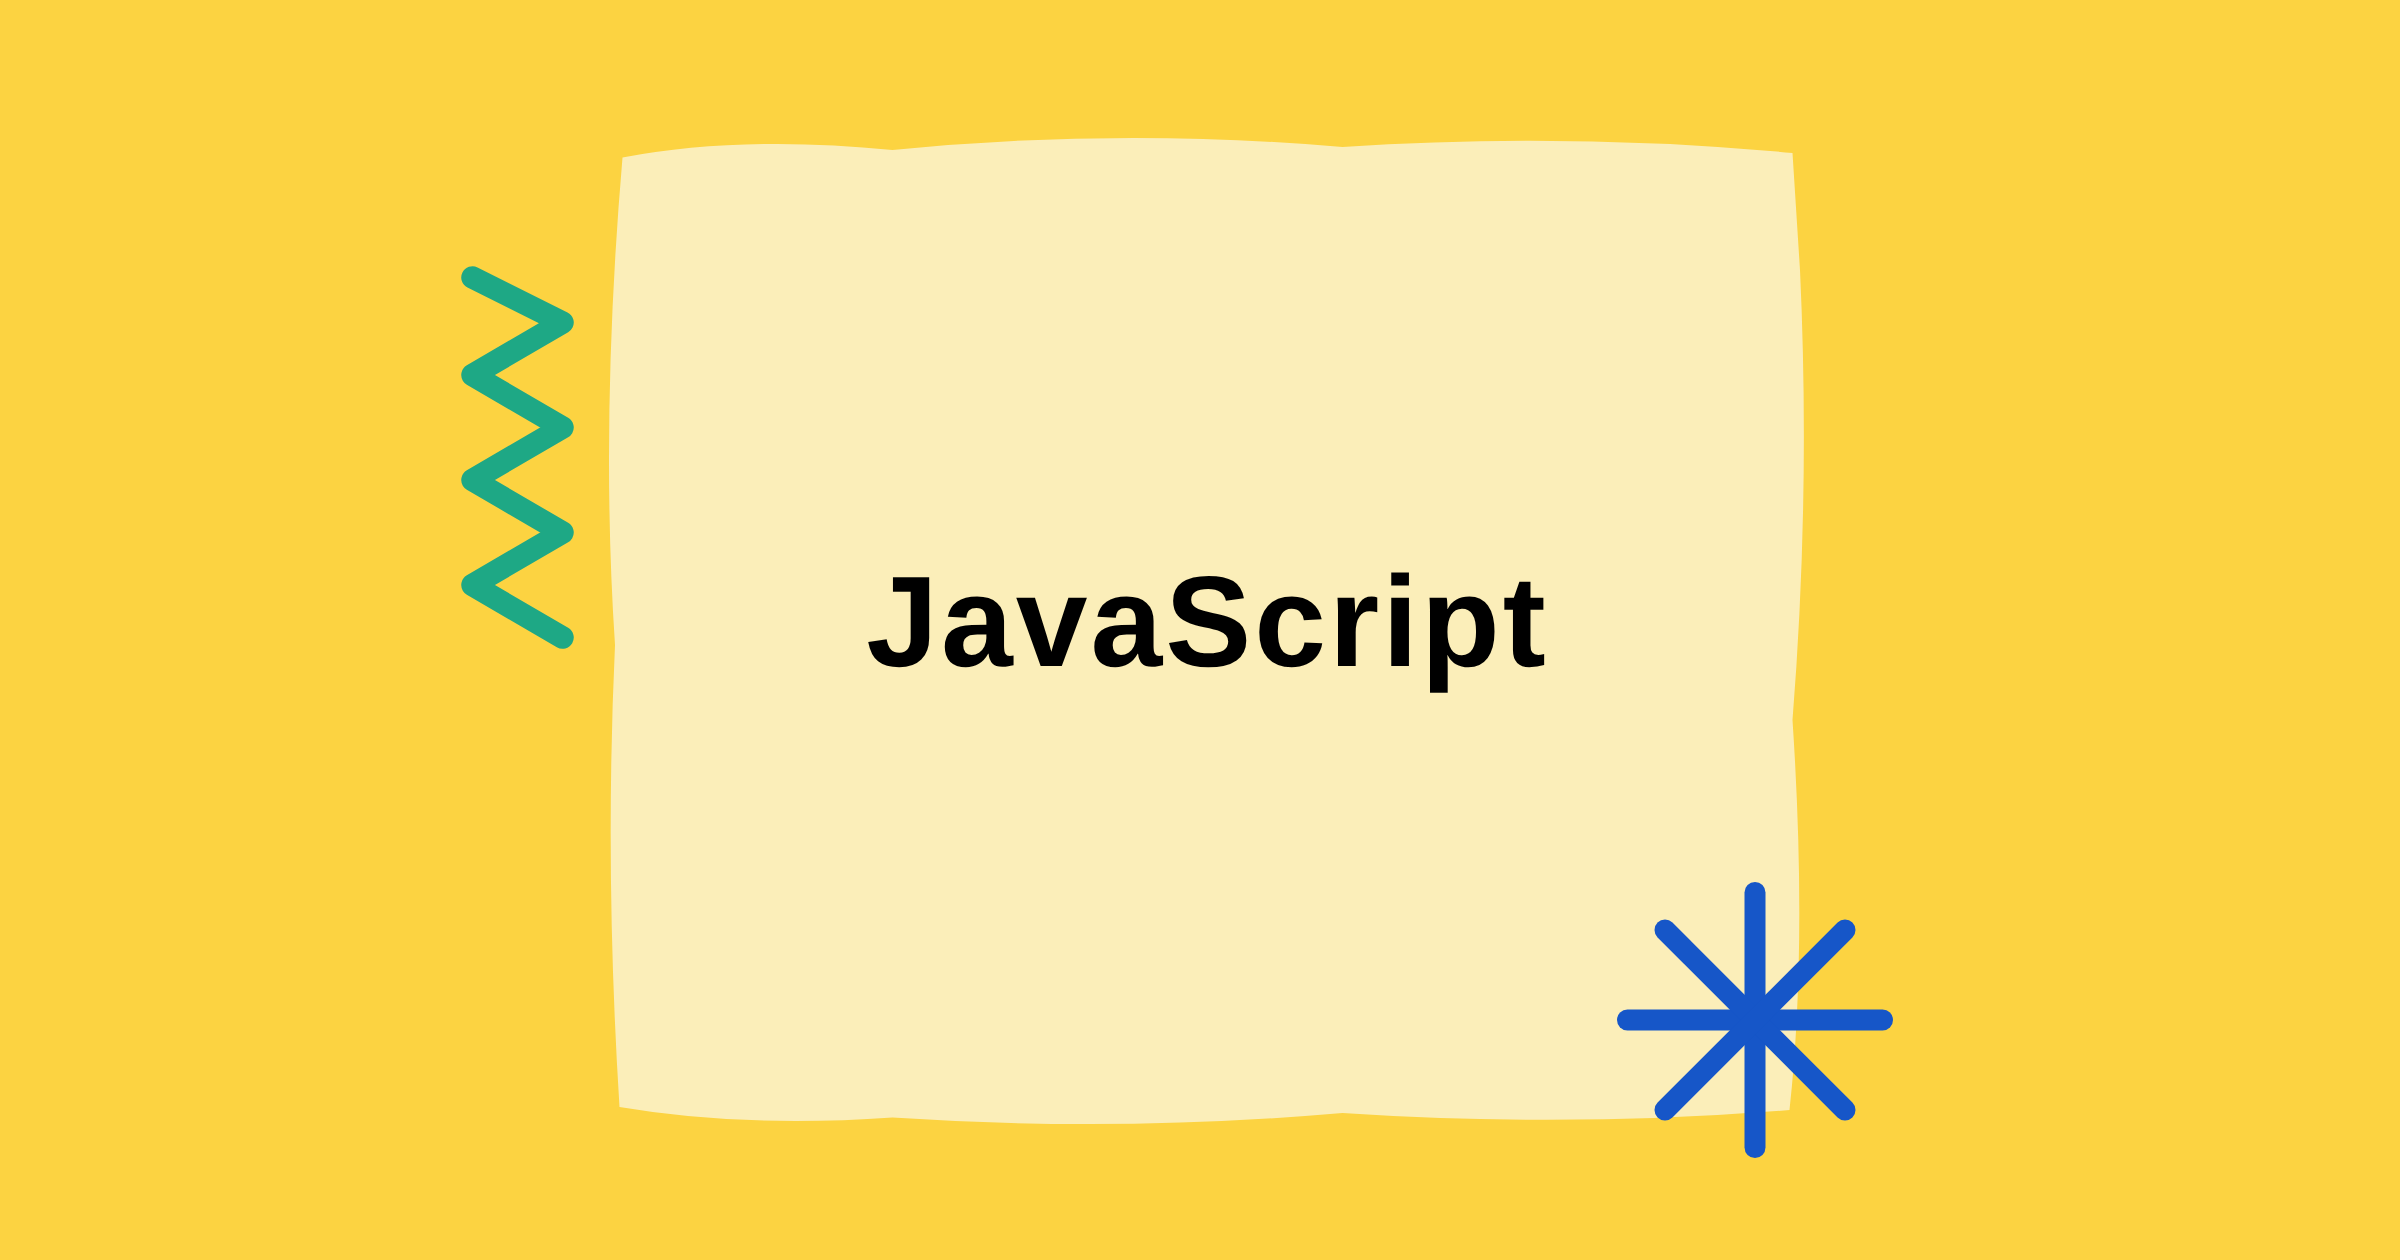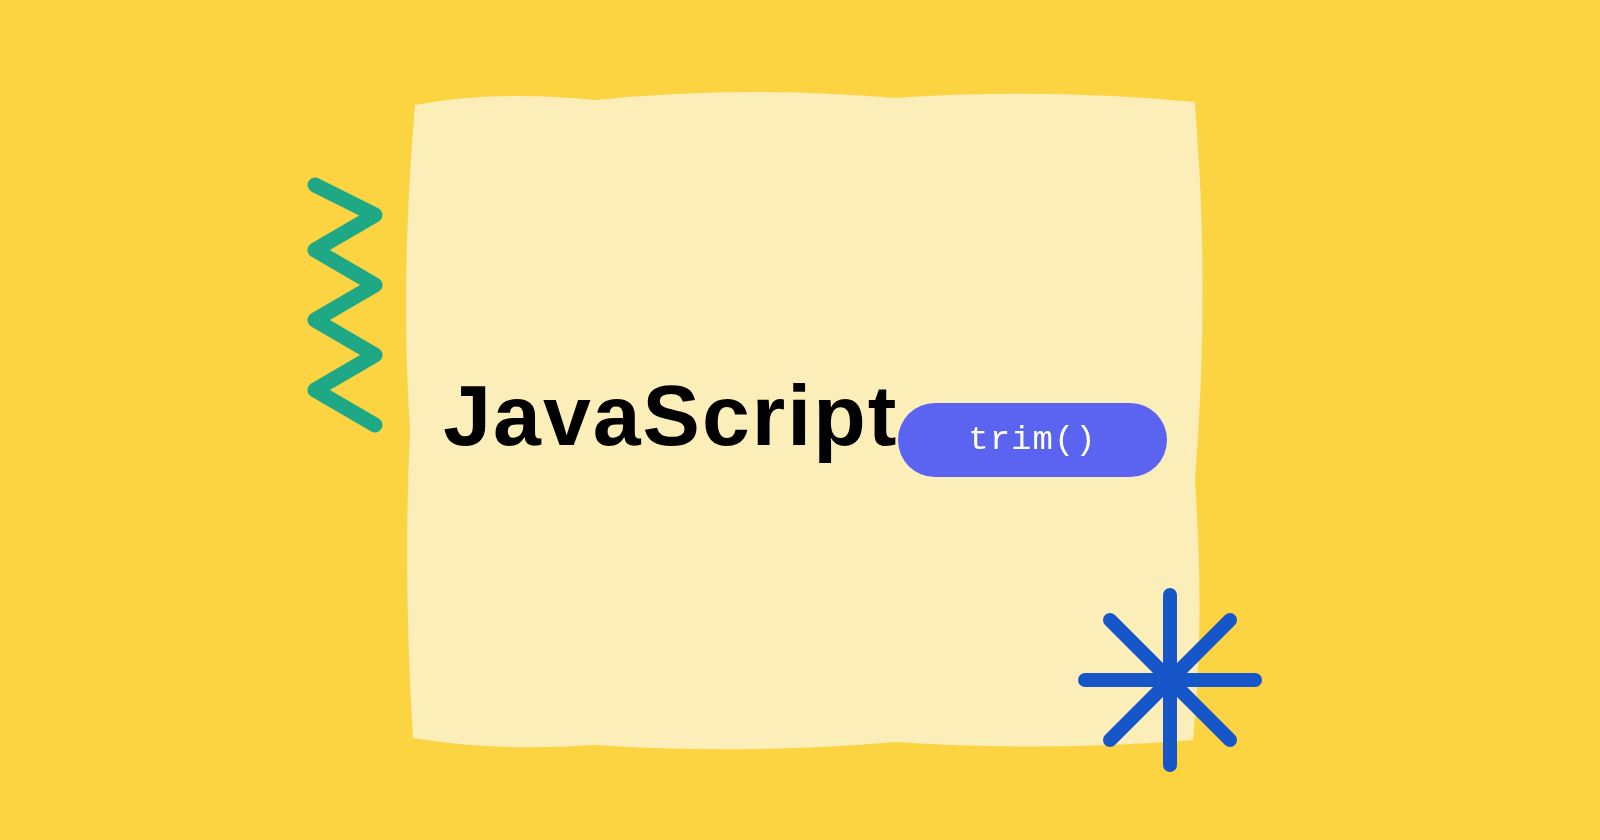--- a/index.html
+++ b/index.html
@@ -24,21 +24,21 @@
     left: 0;
     width: 100%;
     height: 100%;
   }
   .content {
     position: relative;
     z-index: 2;
     width: 100%;
     height: 100%;
     display: flex;
-    flex-direction: row;
+    flex-direction: column;
     align-items: center;
     justify-content: center;
     padding-top: 40px;
   }
   .title {
     font-family: 'Comic Sans MS', cursive, sans-serif;
     font-size: 86px;
     font-weight: bold;
     color: #000;
     letter-spacing: 2px;
@@ -68,21 +68,20 @@
 </style>
 </head>
 <body>
 
 <div class="card">
   <svg viewBox="0 0 820 680">
     <path d="M 20 25 Q 100 10 200 20 Q 350 5 500 18 Q 650 8 800 22 L 805 100 Q 812 250 800 400 Q 810 550 798 660 Q 650 672 500 662 Q 350 675 200 665 Q 100 672 18 658 Q 8 500 15 350 Q 5 200 20 25 Z" fill="#fbeeb9"></path>
   </svg>
   <div class="content">
     <div class="title">JavaScript</div>
-    <div class="badge">trim()</div>
   </div>
 </div>
 
 <svg class="zigzag" width="110" height="290">
   <path d="M 20 15 L 80 45 L 20 80 L 80 115 L 20 150 L 80 185 L 20 220 L 80 255" stroke="#1ea885" stroke-width="15" fill="none" stroke-linecap="round" stroke-linejoin="round"></path>
 </svg>
 
 <svg class="asterisk" width="200" height="200">
   <g stroke="#1656c8" stroke-width="14" stroke-linecap="round">
     <line x1="100" y1="15" x2="100" y2="185"></line>

